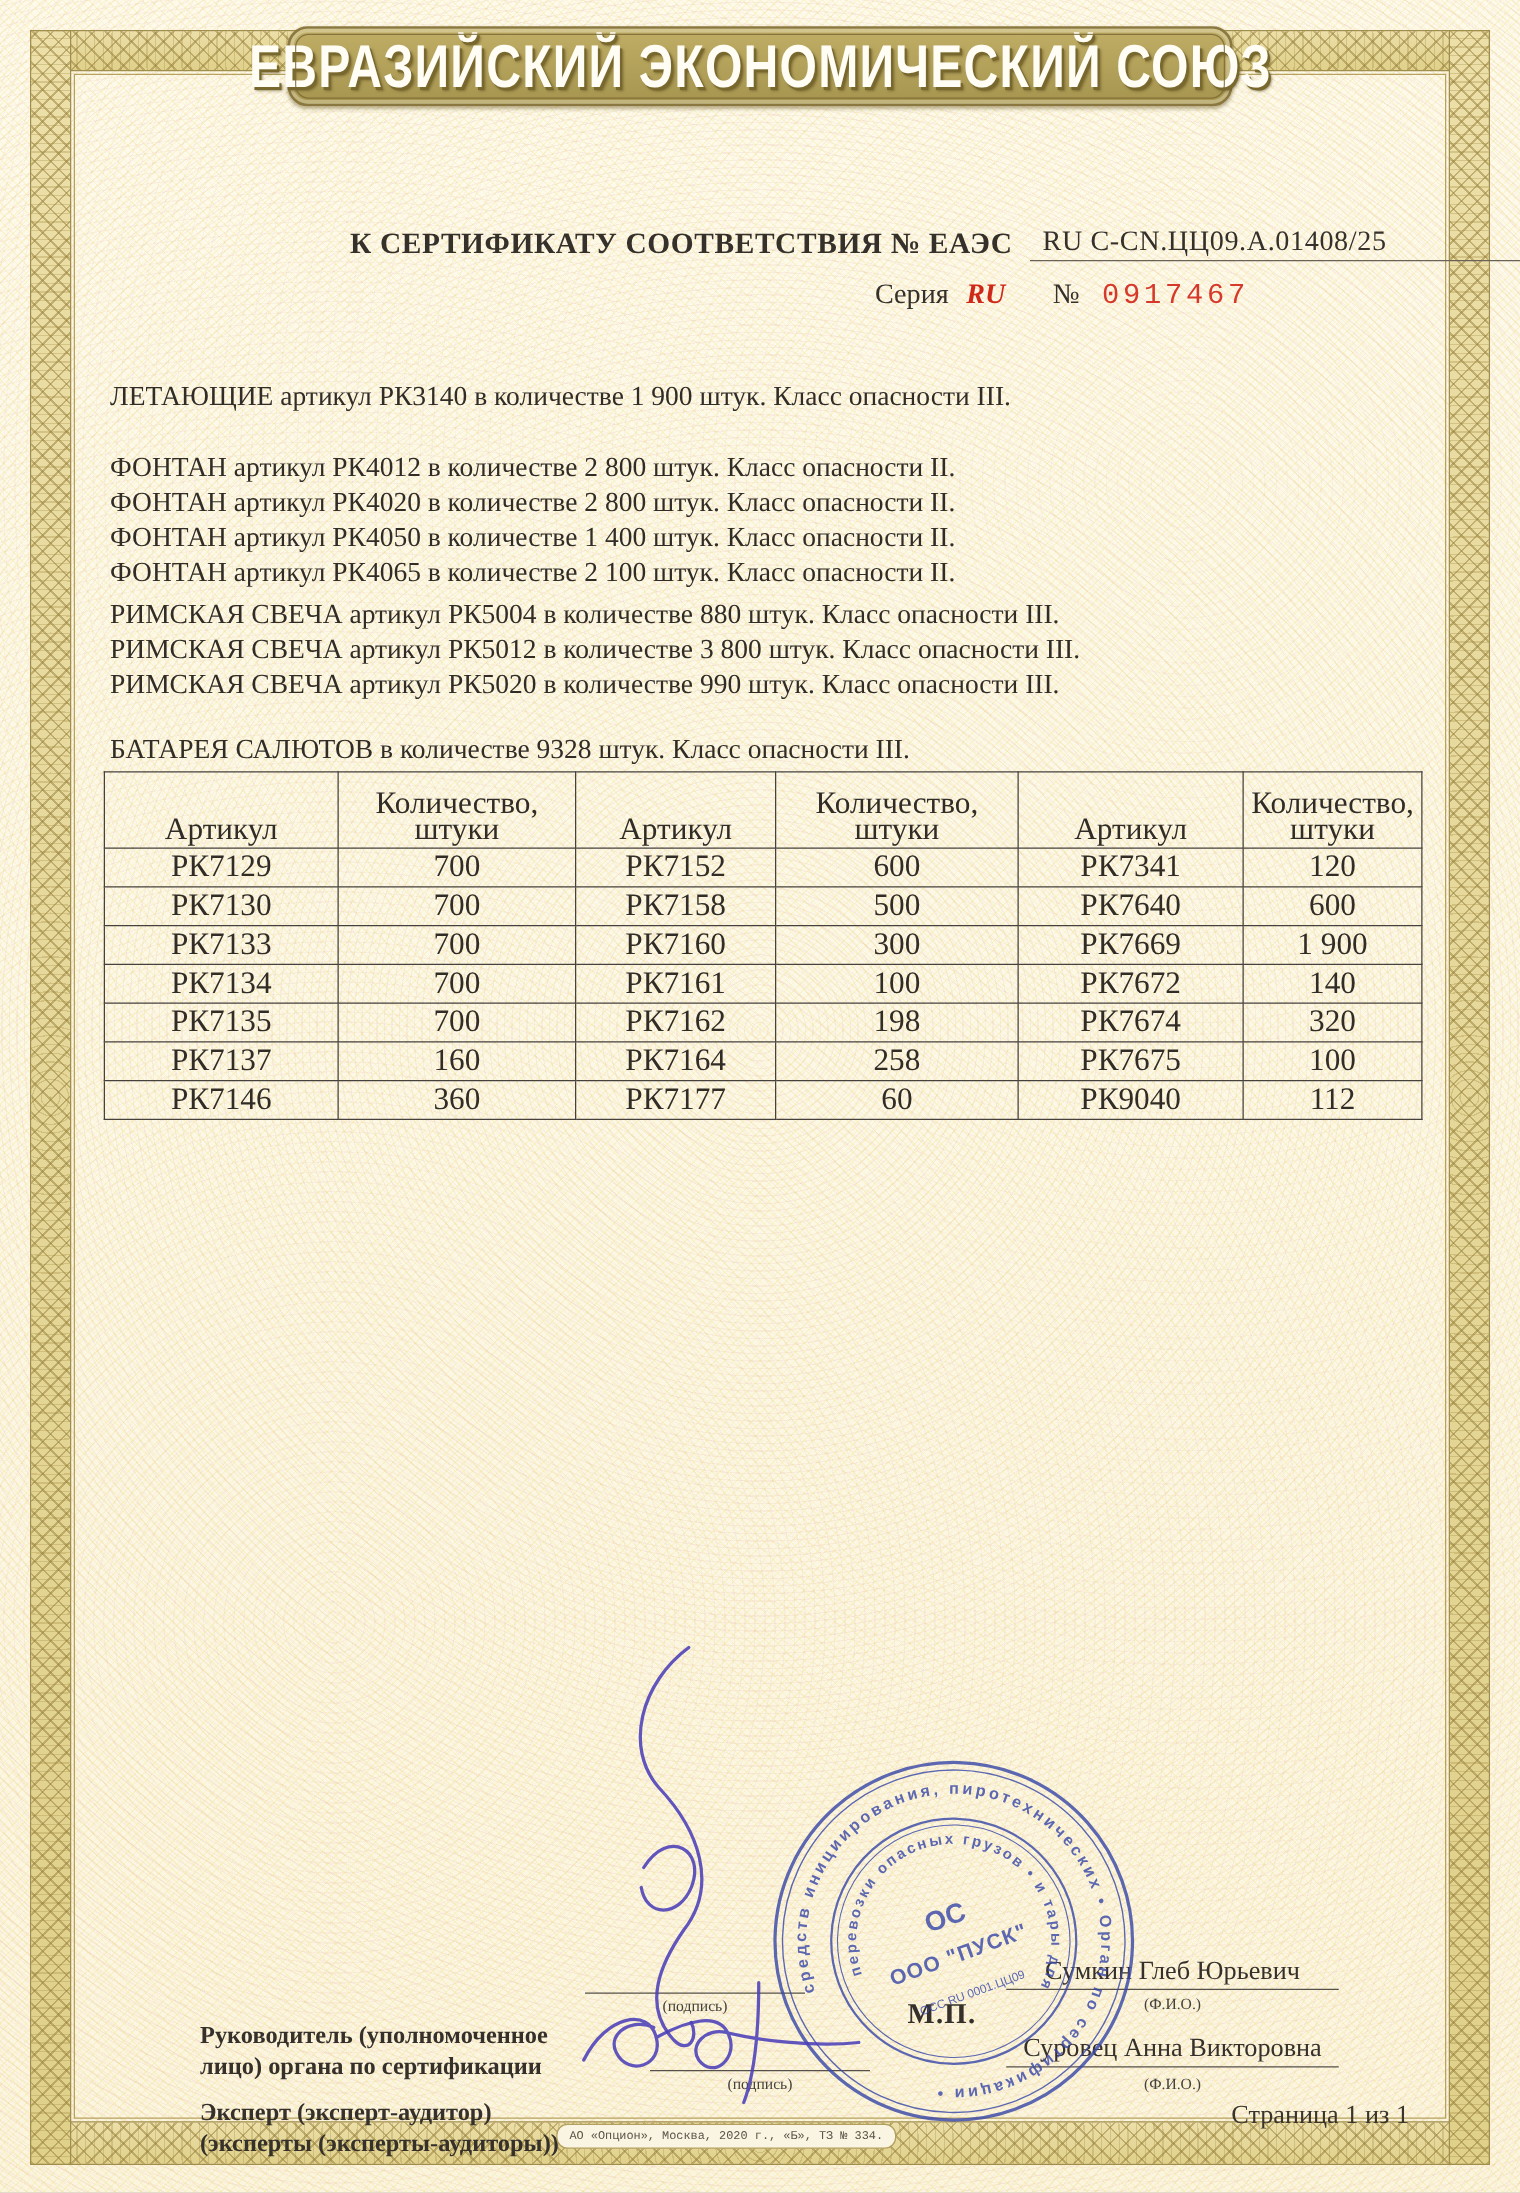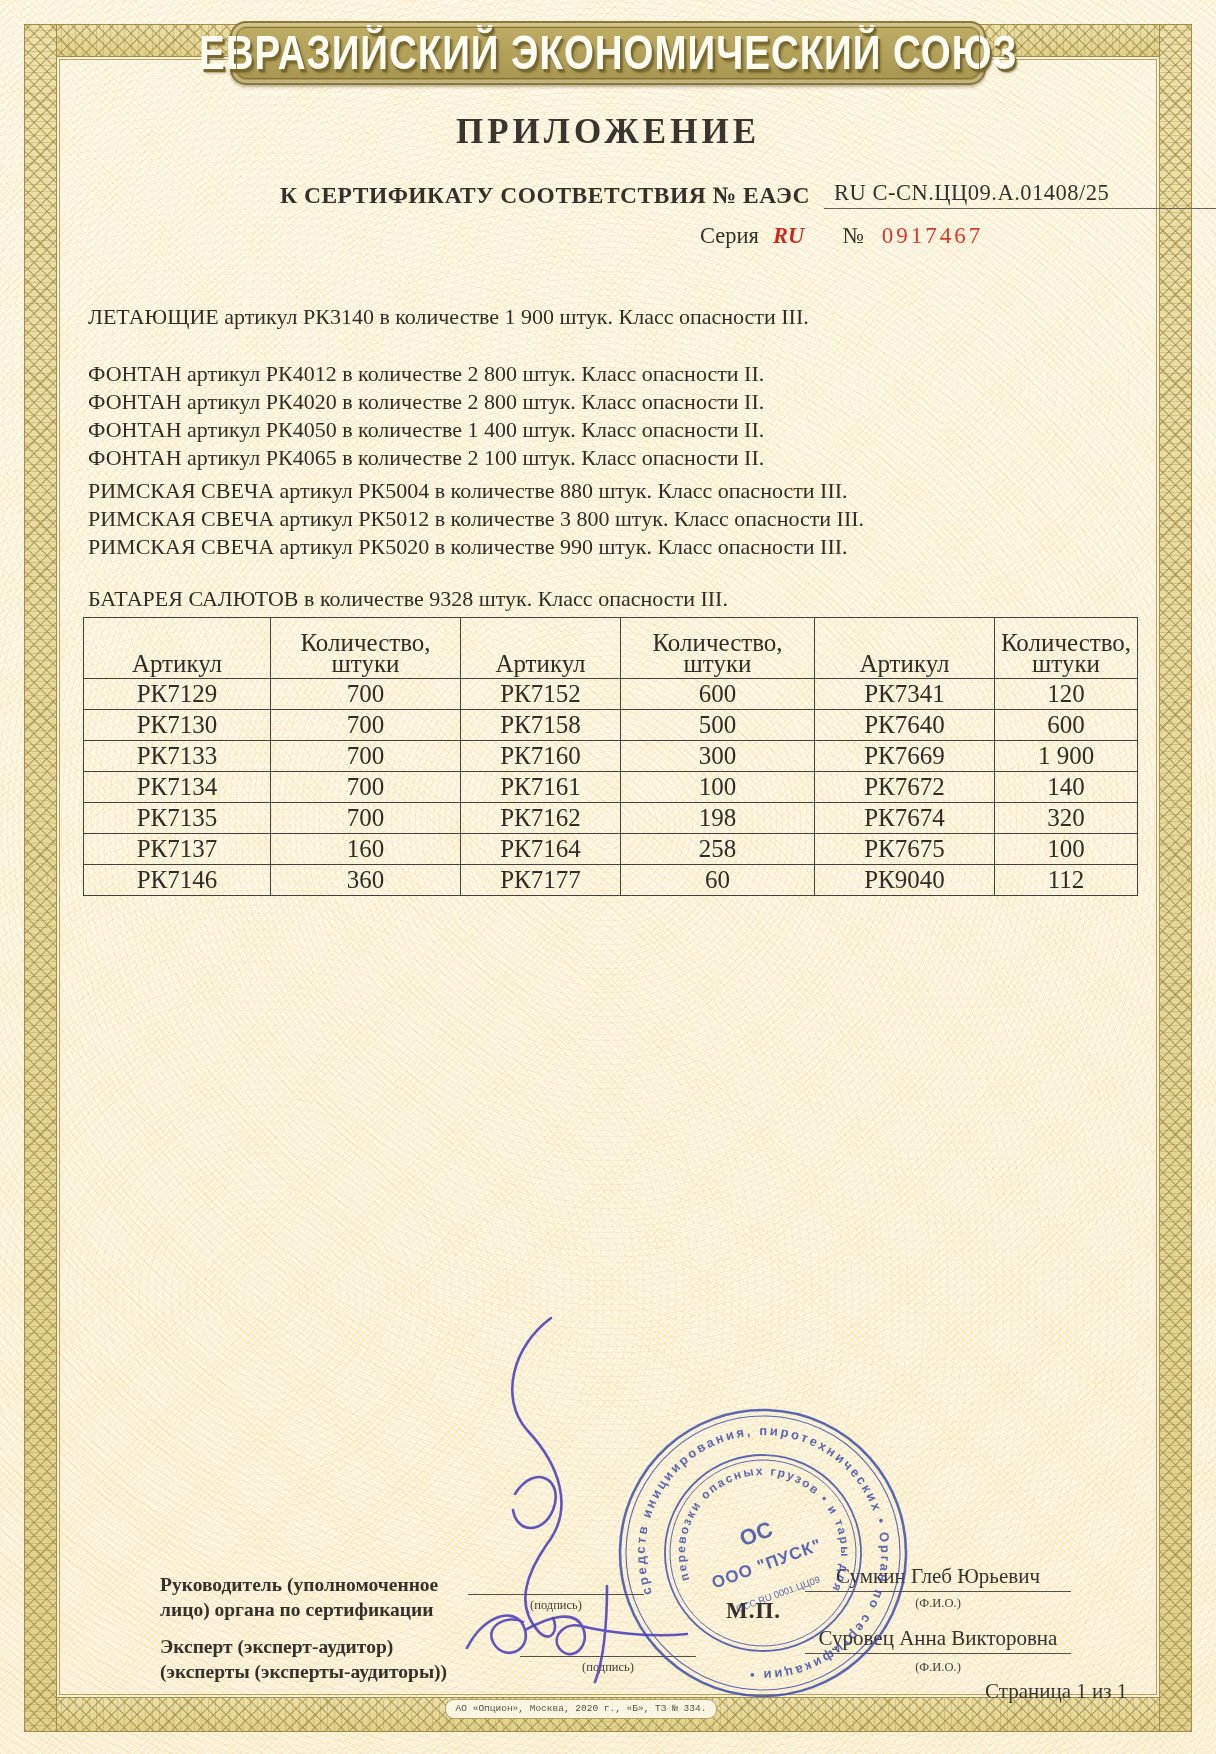--- a/index.html
+++ b/index.html
@@ -37,32 +37,32 @@
 
   .doc-title{position:absolute;left:0;right:0;top:112px;text-align:center;font-weight:bold;
     font-size:35px;letter-spacing:4px;color:#3a352e;}
   .cert-line{position:absolute;left:240px;top:180px;display:flex;align-items:flex-end;white-space:nowrap;}
   .cert-label{font-weight:bold;font-size:23.5px;letter-spacing:.5px;margin-left:40px;}
   .cert-num{font-size:22.5px;margin-left:14px;border-bottom:1.5px solid #6b6257;min-width:392px;
     padding:0 4px 2px 10px;letter-spacing:.5px;}
   .series-line{position:absolute;left:700px;top:213px;display:flex;align-items:baseline;font-size:22.5px;}
   .series-val{color:#d02818;font-weight:bold;margin:0 38px 0 14px;font-style:italic;}
   .num-sign{margin-right:18px;}
-  .num-val{color:#d6392b;font-family:Liberation Serif, serif;font-size:23px;letter-spacing:3px;margin-top:10px;}
+  .num-val{color:#d6392b;font-family:Liberation Mono, monospace;font-size:23px;letter-spacing:3px;margin-top:10px;}
 
   .decl{position:absolute;left:88px;width:1050px;font-size:22px;line-height:28px;color:#312c26;}
   .decl div{white-space:nowrap;}
 
   table.qty{position:absolute;left:83px;top:617px;width:1054px;border-collapse:collapse;table-layout:fixed;}
   table.qty td,table.qty th{border:1.6px solid #46413c;font-weight:normal;font-size:25px;
     text-align:center;padding:0 4px;color:#312c26;}
   table.qty thead th{height:56px;vertical-align:bottom;padding-bottom:4px;line-height:21px;}
   table.qty tbody td{height:30px;}
 
-  .role{position:absolute;left:160px;width:310px;font-weight:bold;font-size:19.5px;line-height:25px;color:#35302a;}
+  .role{position:absolute;left:160px;width:310px;font-weight:bold;font-size:19.5px;line-height:25px;color:#35302a;margin-top:44px;}
   .sigline{position:absolute;border-bottom:1.4px solid #55504a;height:30px;width:176px;}
   .sigcap{position:absolute;width:176px;text-align:center;font-size:12.5px;color:#44403a;}
   .fio{position:absolute;width:266px;text-align:center;font-size:21px;border-bottom:1.5px solid #55504a;
     padding-bottom:2px;white-space:nowrap;color:#35302a;}
   .fiocap{position:absolute;width:266px;text-align:center;font-size:12.5px;color:#44403a;}
   .mp{position:absolute;left:726px;top:1598px;font-weight:bold;font-size:23px;letter-spacing:1px;}
 
   .stamp{position:absolute;left:612px;top:1402px;width:302px;height:302px;transform:rotate(-20deg);opacity:.82;z-index:3;}
   .ink{position:absolute;z-index:4;}
 
@@ -79,21 +79,20 @@
   <div class="band top"></div>
   <div class="band bottom"></div>
   <div class="band left"></div>
   <div class="band right"></div>
   <div class="inner-line"></div>
 
   <div class="banner">
     <span class="banner-text">ЕВРАЗИЙСКИЙ ЭКОНОМИЧЕСКИЙ СОЮЗ</span>
   </div>
 
-  <div class="doc-title">ПРИЛОЖЕНИЕ</div>
   <div class="cert-line">
     <span class="cert-label">К СЕРТИФИКАТУ СООТВЕТСТВИЯ № ЕАЭС</span>
     <span class="cert-num">RU C-CN.ЦЦ09.А.01408/25</span>
   </div>
   <div class="series-line">
     <span>Серия</span>
     <span class="series-val">RU</span>
     <span class="num-sign">№</span>
     <span class="num-val">0917467</span>
   </div>

